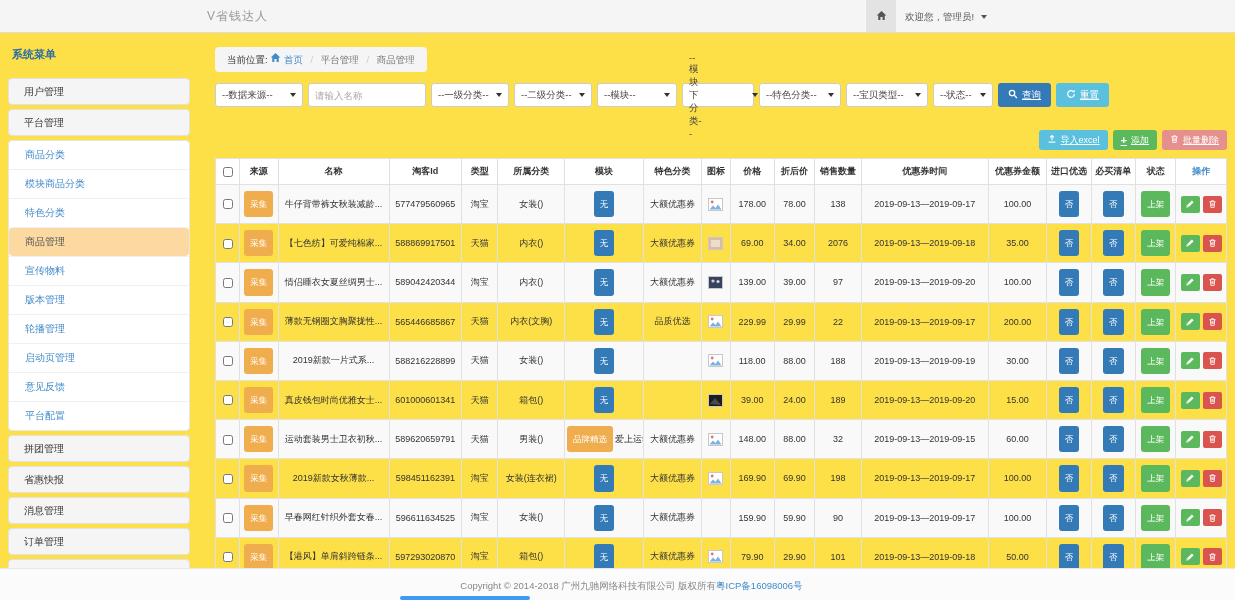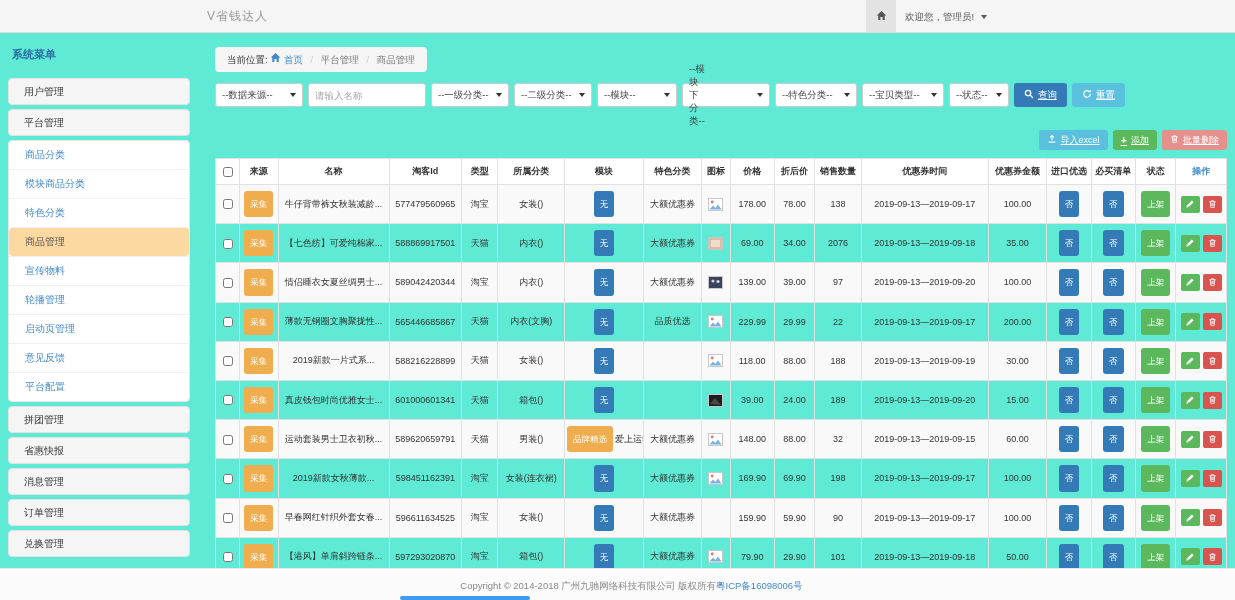--- a/index.html
+++ b/index.html
@@ -1,21 +1,21 @@
 <!DOCTYPE html>
 <html><head>
 <meta charset="utf-8">
 <style>
   * { box-sizing: border-box; margin: 0; padding: 0; }
   html,body { width:1235px; height:600px; }
   body {
     font-family: "Liberation Sans", "DejaVu Sans", sans-serif;
     font-size: 10px; color:#333; background:#fff; overflow:hidden;
   }
-  .page { position:relative; width:1235px; height:600px; overflow:hidden; background:#5eead4; }
+  .page { position:relative; width:1235px; height:600px; overflow:hidden; background:#fde047; }
 
   
   .topbar { position:relative; height:33px; background:#f5f5f5; border-bottom:1px solid #ddd; }
   .brand  { position:absolute; left:207px; top:0; line-height:33px; font-size:12px; color:#9a9a9a; letter-spacing:1px; }
   .home-box { position:absolute; left:866px; top:0; width:30px; height:32px; background:#e3e3e3;
               display:flex; align-items:center; justify-content:center; cursor:pointer; }
   .welcome { position:absolute; left:905px; top:0; line-height:33px; color:#555; font-size:9.5px; cursor:pointer; }
   .caret { display:inline-block; width:0; height:0; margin-left:4px; vertical-align:middle;
            border-left:3.5px solid transparent; border-right:3.5px solid transparent; border-top:4px solid #555; }
 
@@ -127,20 +127,21 @@
       <div class="sb-title">系统菜单</div>
       <div id="sidebar-items">
           <div class="sb-section">用户管理</div>
           <div class="sb-section">平台管理</div>
           <div class="sb-panel">
             <div class="sb-link">商品分类</div>
             <div class="sb-link">模块商品分类</div>
             <div class="sb-link">特色分类</div>
             <div class="sb-link active">商品管理</div>
             <div class="sb-link">宣传物料</div>
+            <div class="sb-link">版本管理</div>
             <div class="sb-link">轮播管理</div>
             <div class="sb-link">启动页管理</div>
             <div class="sb-link">意见反馈</div>
             <div class="sb-link">平台配置</div>
           </div>
           <div class="sb-section">拼团管理</div>
           <div class="sb-section">省惠快报</div>
           <div class="sb-section">消息管理</div>
           <div class="sb-section">订单管理</div>
           <div class="sb-section">兑换管理</div>
@@ -174,21 +175,21 @@
             <span class="arr"></span>
           </span>
           <span class="sel" style="width: 78px;">
             <span>--二级分类--</span>
             <span class="arr"></span>
           </span>
           <span class="sel" style="width: 80px;">
             <span>--模块--</span>
             <span class="arr"></span>
           </span>
-          <span class="sel" style="width: 88px; gap: 46px;">
+          <span class="sel" style="width: 72px; gap: 46px;">
             <span>--模块下分类--</span>
             <span class="arr"></span>
           </span>
           <span class="sel" style="width: 82px;">
             <span>--特色分类--</span>
             <span class="arr"></span>
           </span>
           <span class="sel" style="width: 82px;">
             <span>--宝贝类型--</span>
             <span class="arr"></span>

